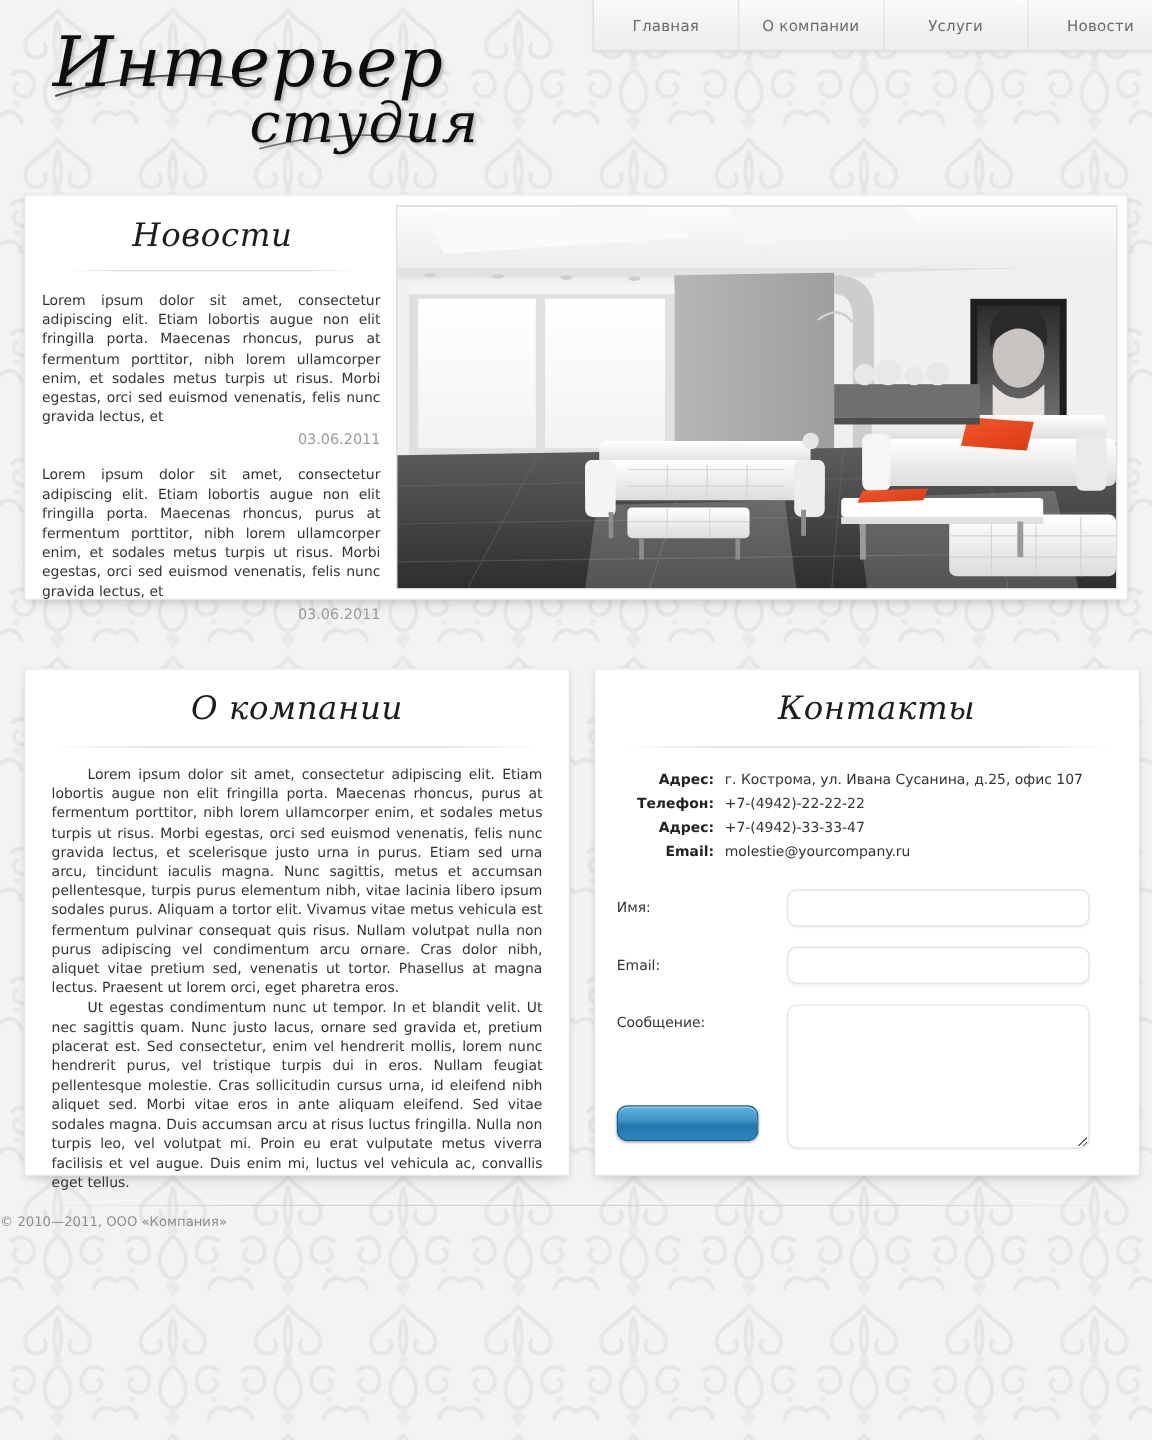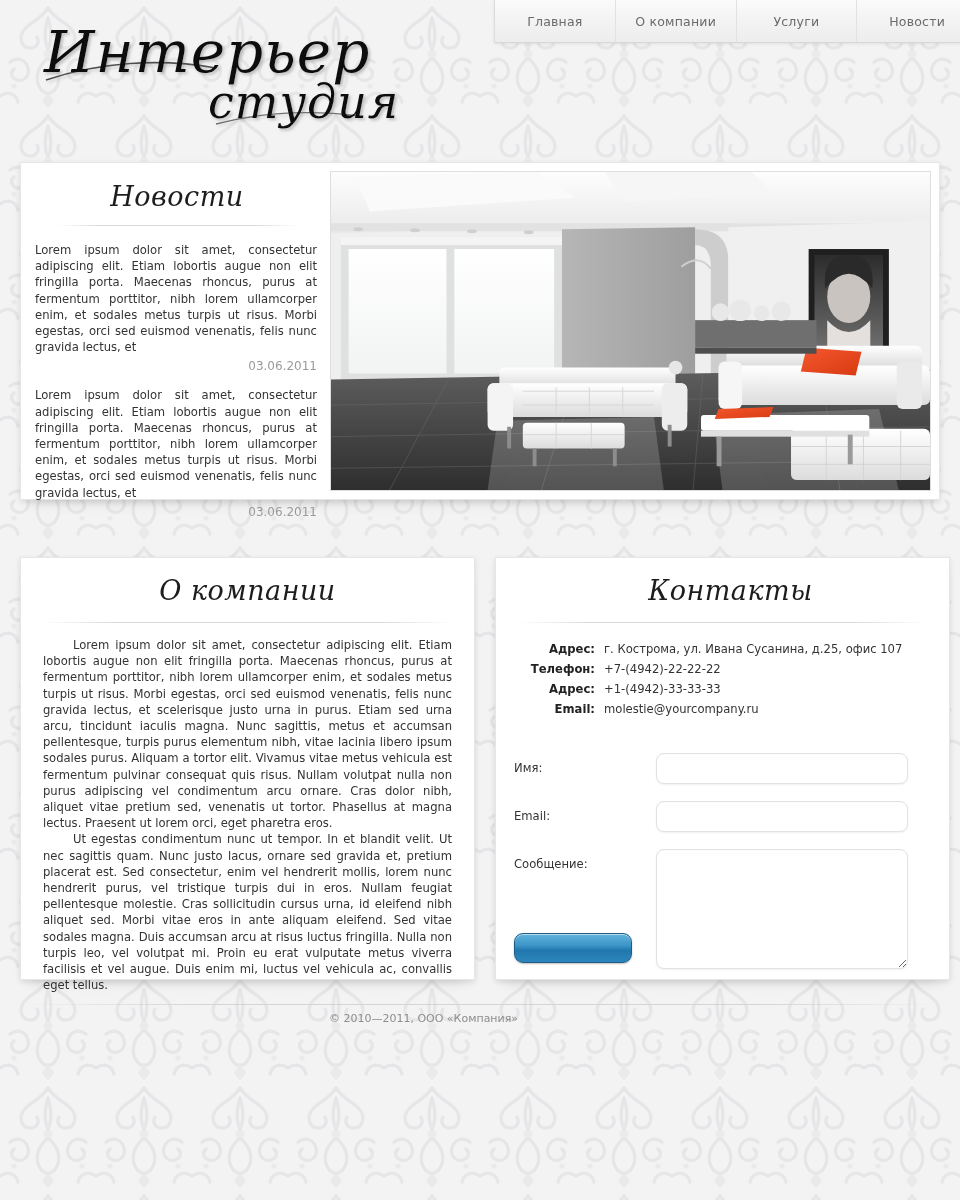--- a/index.html
+++ b/index.html
@@ -97,21 +97,21 @@
 
   
   .contacts-block { position:absolute; left:495px; top:557px; width:455px; height:423px; }
   .contacts-title { font-size:27px; line-height:46px; margin:10px 0 8px 16px; }
   .contacts-body { padding:16px 18px 10px 18px; }
   .contact-row { display:flex; font-size:11.6px; line-height:20px; }
   .contact-label { width:90px; flex:0 0 90px; text-align:right; font-weight:bold; color:#222; padding-right:9px; }
   .contact-value { color:#333; }
 
   
-  .form { margin-top:24px; padding:0 2px 0 18px; position:relative; }
+  .form { margin-top:12px; padding:0 2px 0 18px; position:relative; }
   .form-row { display:flex; align-items:flex-start; margin-bottom:17px; }
   .form-label { width:142px; flex:0 0 142px; font-size:11.6px; color:#333; padding-top:8px; }
   .field {
     background:#fff; border:1px solid #e2e2e2; border-radius:8px;
     box-shadow:0 1px 2px rgba(0,0,0,.06), inset 0 1px 1px rgba(0,0,0,.02);
     width:252px;
   }
   .field-input { height:31px; }
   .field-textarea { height:120px; }
   .submit-btn {
@@ -119,21 +119,21 @@
     width:118px; height:30px; border-radius:9px;
     border:1px solid #1e5c86;
     background:linear-gradient(180deg,#62b3dd 0%,#3a94c6 42%,#2177ad 58%,#2b86bd 100%);
     box-shadow:inset 0 1px 0 rgba(255,255,255,.55), 0 1px 2px rgba(0,0,0,.25);
     cursor:pointer;
     font-size:11.5px; color:#fff;
   }
 
   
   .footer {
-    position:absolute; left:0; top:1012px; width:847px; text-align:center;
+    position:absolute; left:0; top:1012px; width:847px; text-align:left;
     font-size:11px; color:#8d8d8d;
   }
   .footer-rule {
     position:absolute; left:20px; top:1004px; width:920px; height:1px;
     background:linear-gradient(90deg,rgba(200,200,200,0) 0%,#d4d4d4 20%,#d4d4d4 80%,rgba(200,200,200,0) 100%);
   }
 </style>
 </head>
 <body>
 
@@ -386,21 +386,21 @@
       <div class="contact-row">
         <span class="contact-label">Адрес:</span>
         <span class="contact-value">г. Кострома, ул. Ивана Сусанина, д.25, офис 107</span>
       </div>
       <div class="contact-row">
         <span class="contact-label">Телефон:</span>
         <span class="contact-value">+7-(4942)-22-22-22</span>
       </div>
       <div class="contact-row">
         <span class="contact-label">Адрес:</span>
-        <span class="contact-value">+1-(4942)-33-33-33</span>
+        <span class="contact-value">+7-(4942)-33-33-47</span>
       </div>
       <div class="contact-row">
         <span class="contact-label">Email:</span>
         <span class="contact-value">molestie@yourcompany.ru</span>
       </div>
     </div>
 
     <form class="form">
       <div class="form-row">
         <label class="form-label">Имя:</label>

